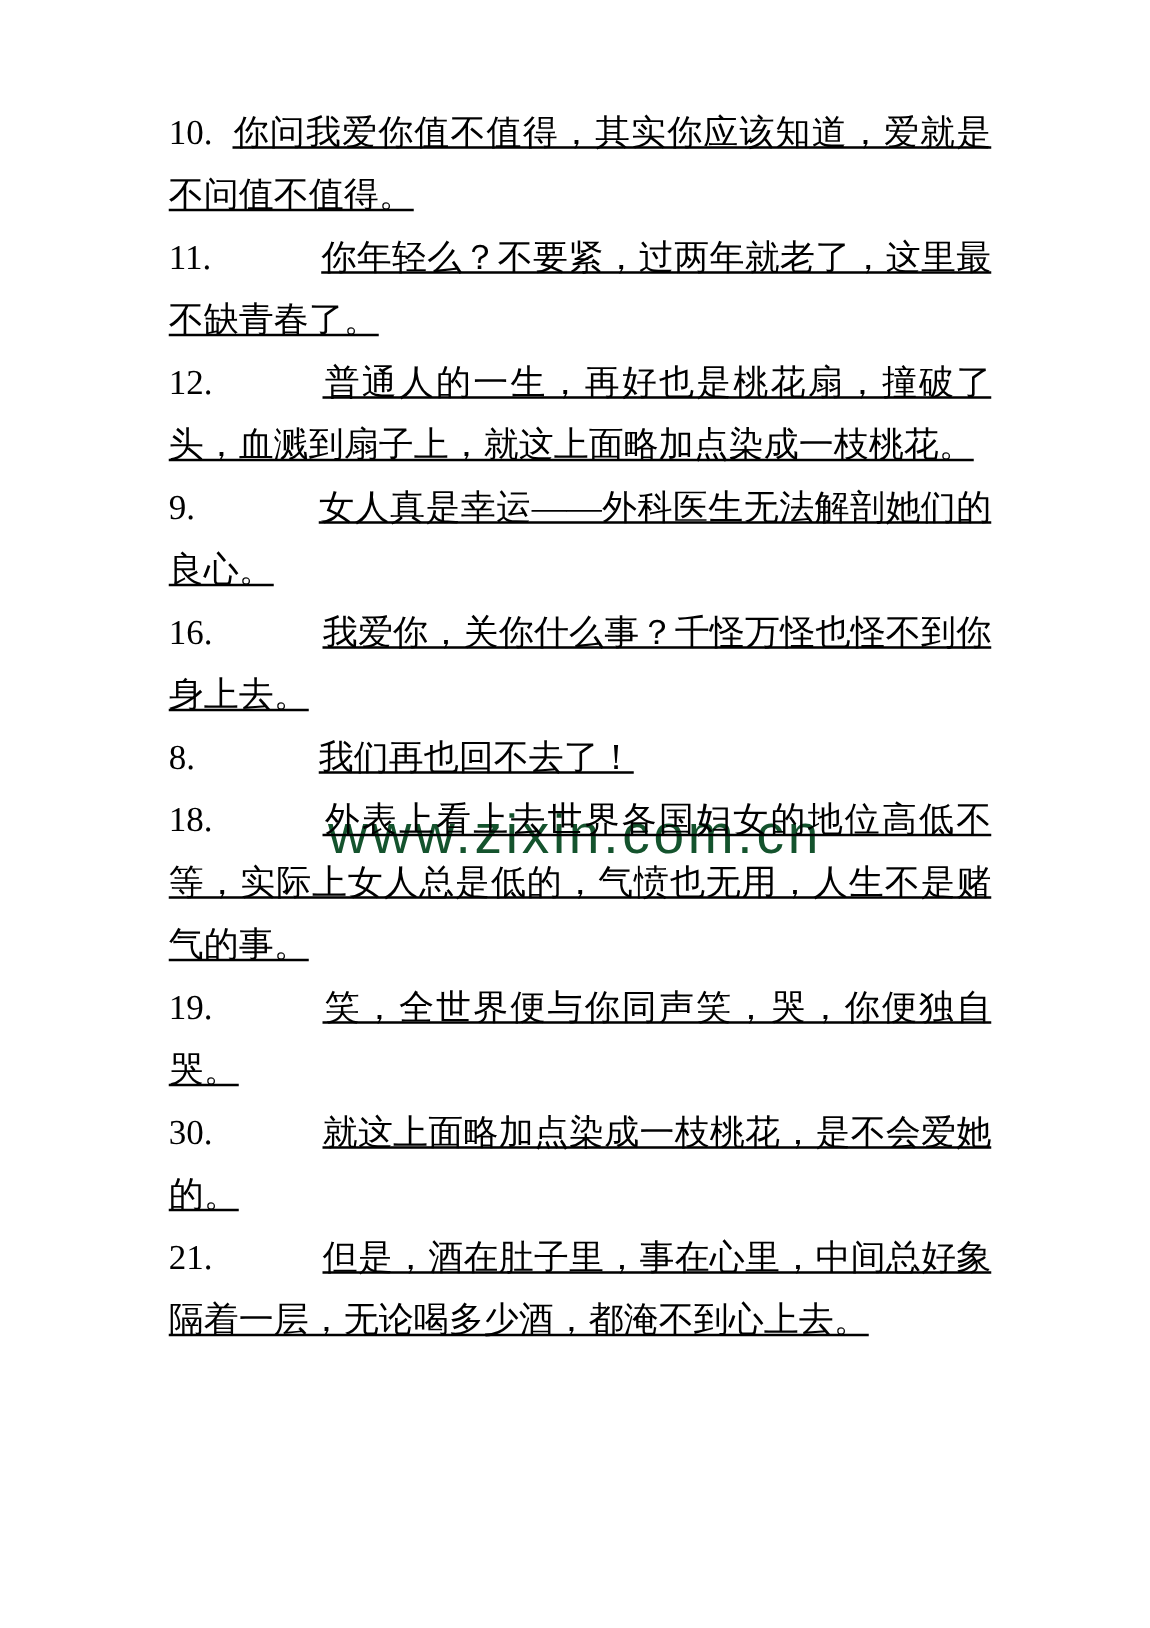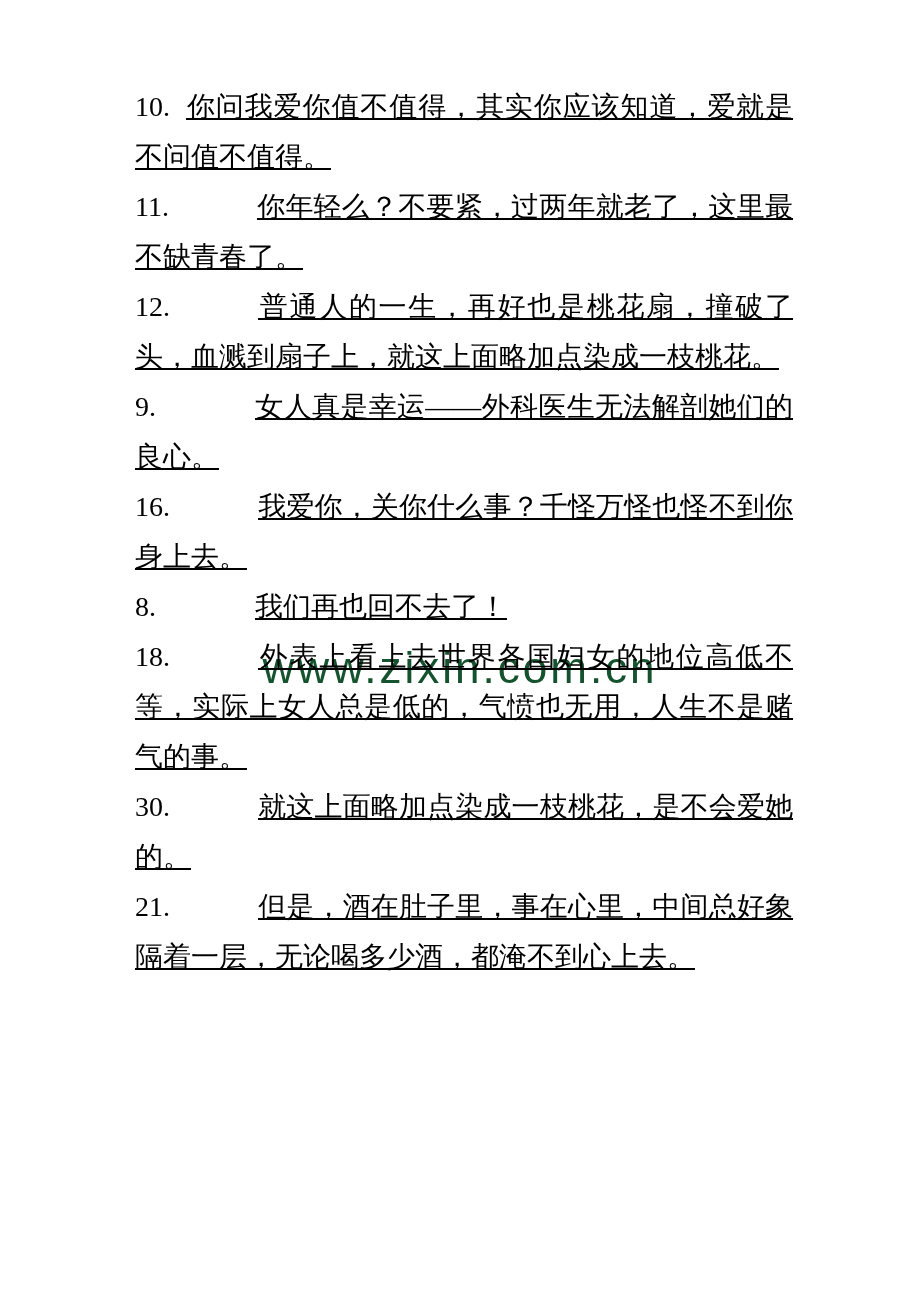--- a/index.html
+++ b/index.html
@@ -80,20 +80,21 @@
 
   <p class="quote"><span class="num">9.</span><span class="tab"></span><span>女人真是幸运——外科医生无法解剖她们的良心。</span></p>
 
 
   <p class="quote"><span class="num">16.</span><span class="tab"></span><span>我爱你，关你什么事？千怪万怪也怪不到你身上去。</span></p>
 
   <p class="quote"><span class="num">8.</span><span class="tab"></span><span>我们再也回不去了！</span></p>
 
   <p class="quote"><span class="num">18.</span><span class="tab"></span><span>外表上看上去世界各国妇女的地位高低不等，实际上女人总是低的，气愤也无用，人生不是赌气的事。</span></p>
 
+  <p class="quote"><span class="num">19.</span><span class="tab"></span><span>笑，全世界便与你同声笑，哭，你便独自哭。</span></p>
 
   <p class="quote"><span class="num">30.</span><span class="tab"></span><span>就这上面略加点染成一枝桃花，是不会爱她的。</span></p>
 
   <p class="quote"><span class="num">21.</span><span class="tab"></span><span>但是，酒在肚子里，事在心里，中间总好象隔着一层，无论喝多少酒，都淹不到心上去。</span></p>
 
 </div>
 
 </div>
 
 </body></html>

